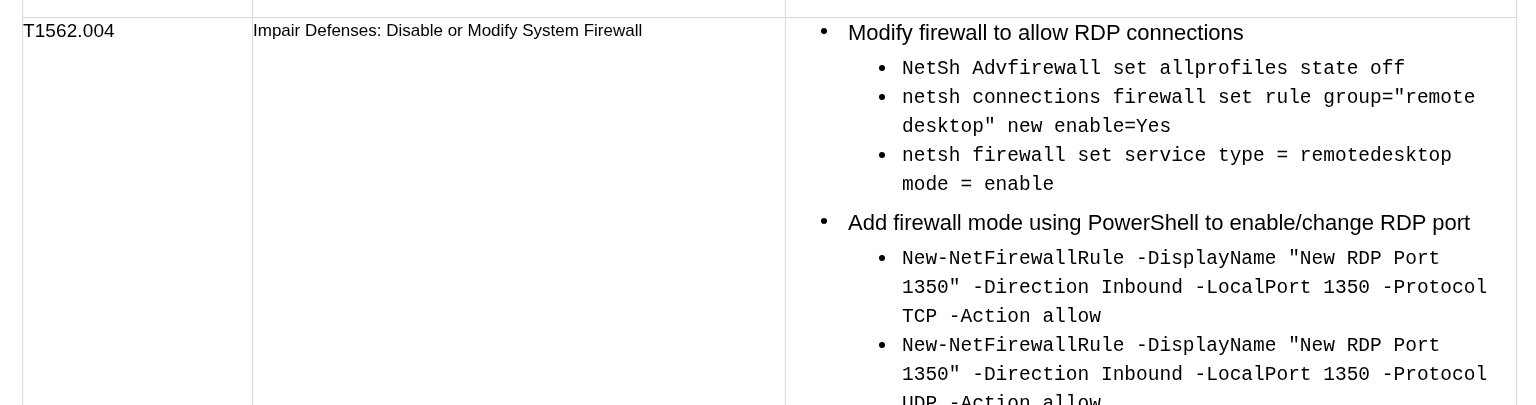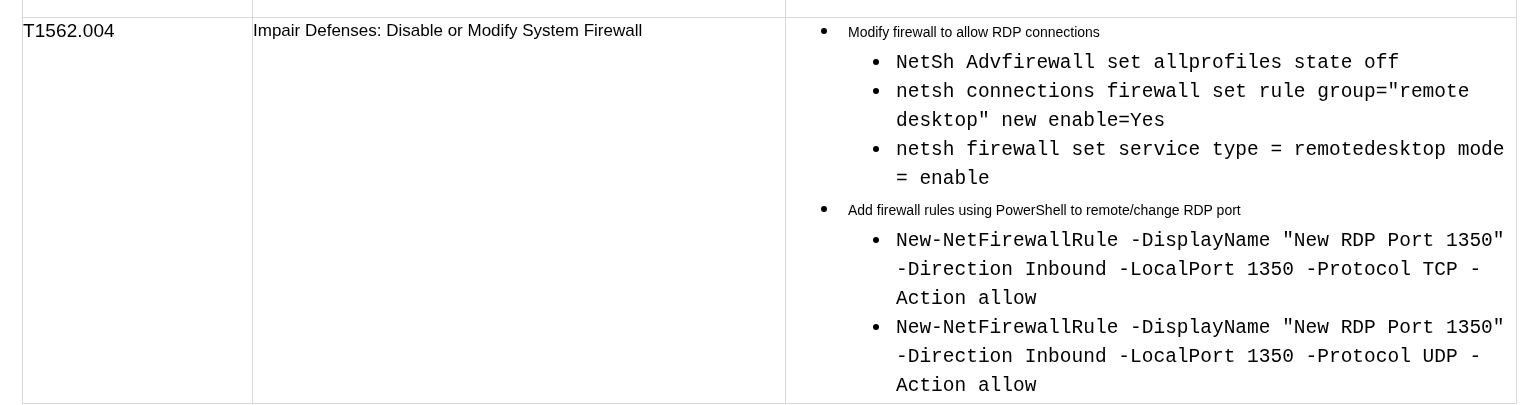--- a/index.html
+++ b/index.html
@@ -81,27 +81,27 @@
     left: 35px;
     top: 10px;
     width: 6px;
     height: 6px;
     border-radius: 50%;
     background: #000000;
   }
   .text1 {
     display: block;
     font-family: "Liberation Sans", sans-serif;
-    font-size: 14px;
+    font-size: 22px;
     line-height: 29px;
     white-space: nowrap;
   }
 
   ul.lvl2 {
-    margin: 2px;
+    margin: 8px;
     padding: 0;
     list-style: none;
   }
   ul.lvl2 > li.item2 {
     position: relative;
     padding-left: 46px;
   }
   ul.lvl2 > li.item2 > .bullet2 {
     position: absolute;
     left: 23px;
@@ -165,21 +165,21 @@
                 </li>
                 <li class="item2">
                   <span class="bullet2"></span>
                   <span class="text2">netsh firewall set service type = remotedesktop mode = enable</span>
                 </li>
               </ul>
             </li>
 
             <li class="item1">
               <span class="bullet1"></span>
-              <span class="text1">Add firewall rules using PowerShell to remote/change RDP port</span>
+              <span class="text1">Add firewall mode using PowerShell to enable/change RDP port</span>
               <ul class="lvl2">
                 <li class="item2">
                   <span class="bullet2"></span>
                   <span class="text2">New-NetFirewallRule -DisplayName "New RDP Port 1350" -Direction Inbound -LocalPort 1350 -Protocol TCP -Action allow</span>
                 </li>
                 <li class="item2">
                   <span class="bullet2"></span>
                   <span class="text2">New-NetFirewallRule -DisplayName "New RDP Port 1350" -Direction Inbound -LocalPort 1350 -Protocol UDP -Action allow</span>
                 </li>
               </ul>

